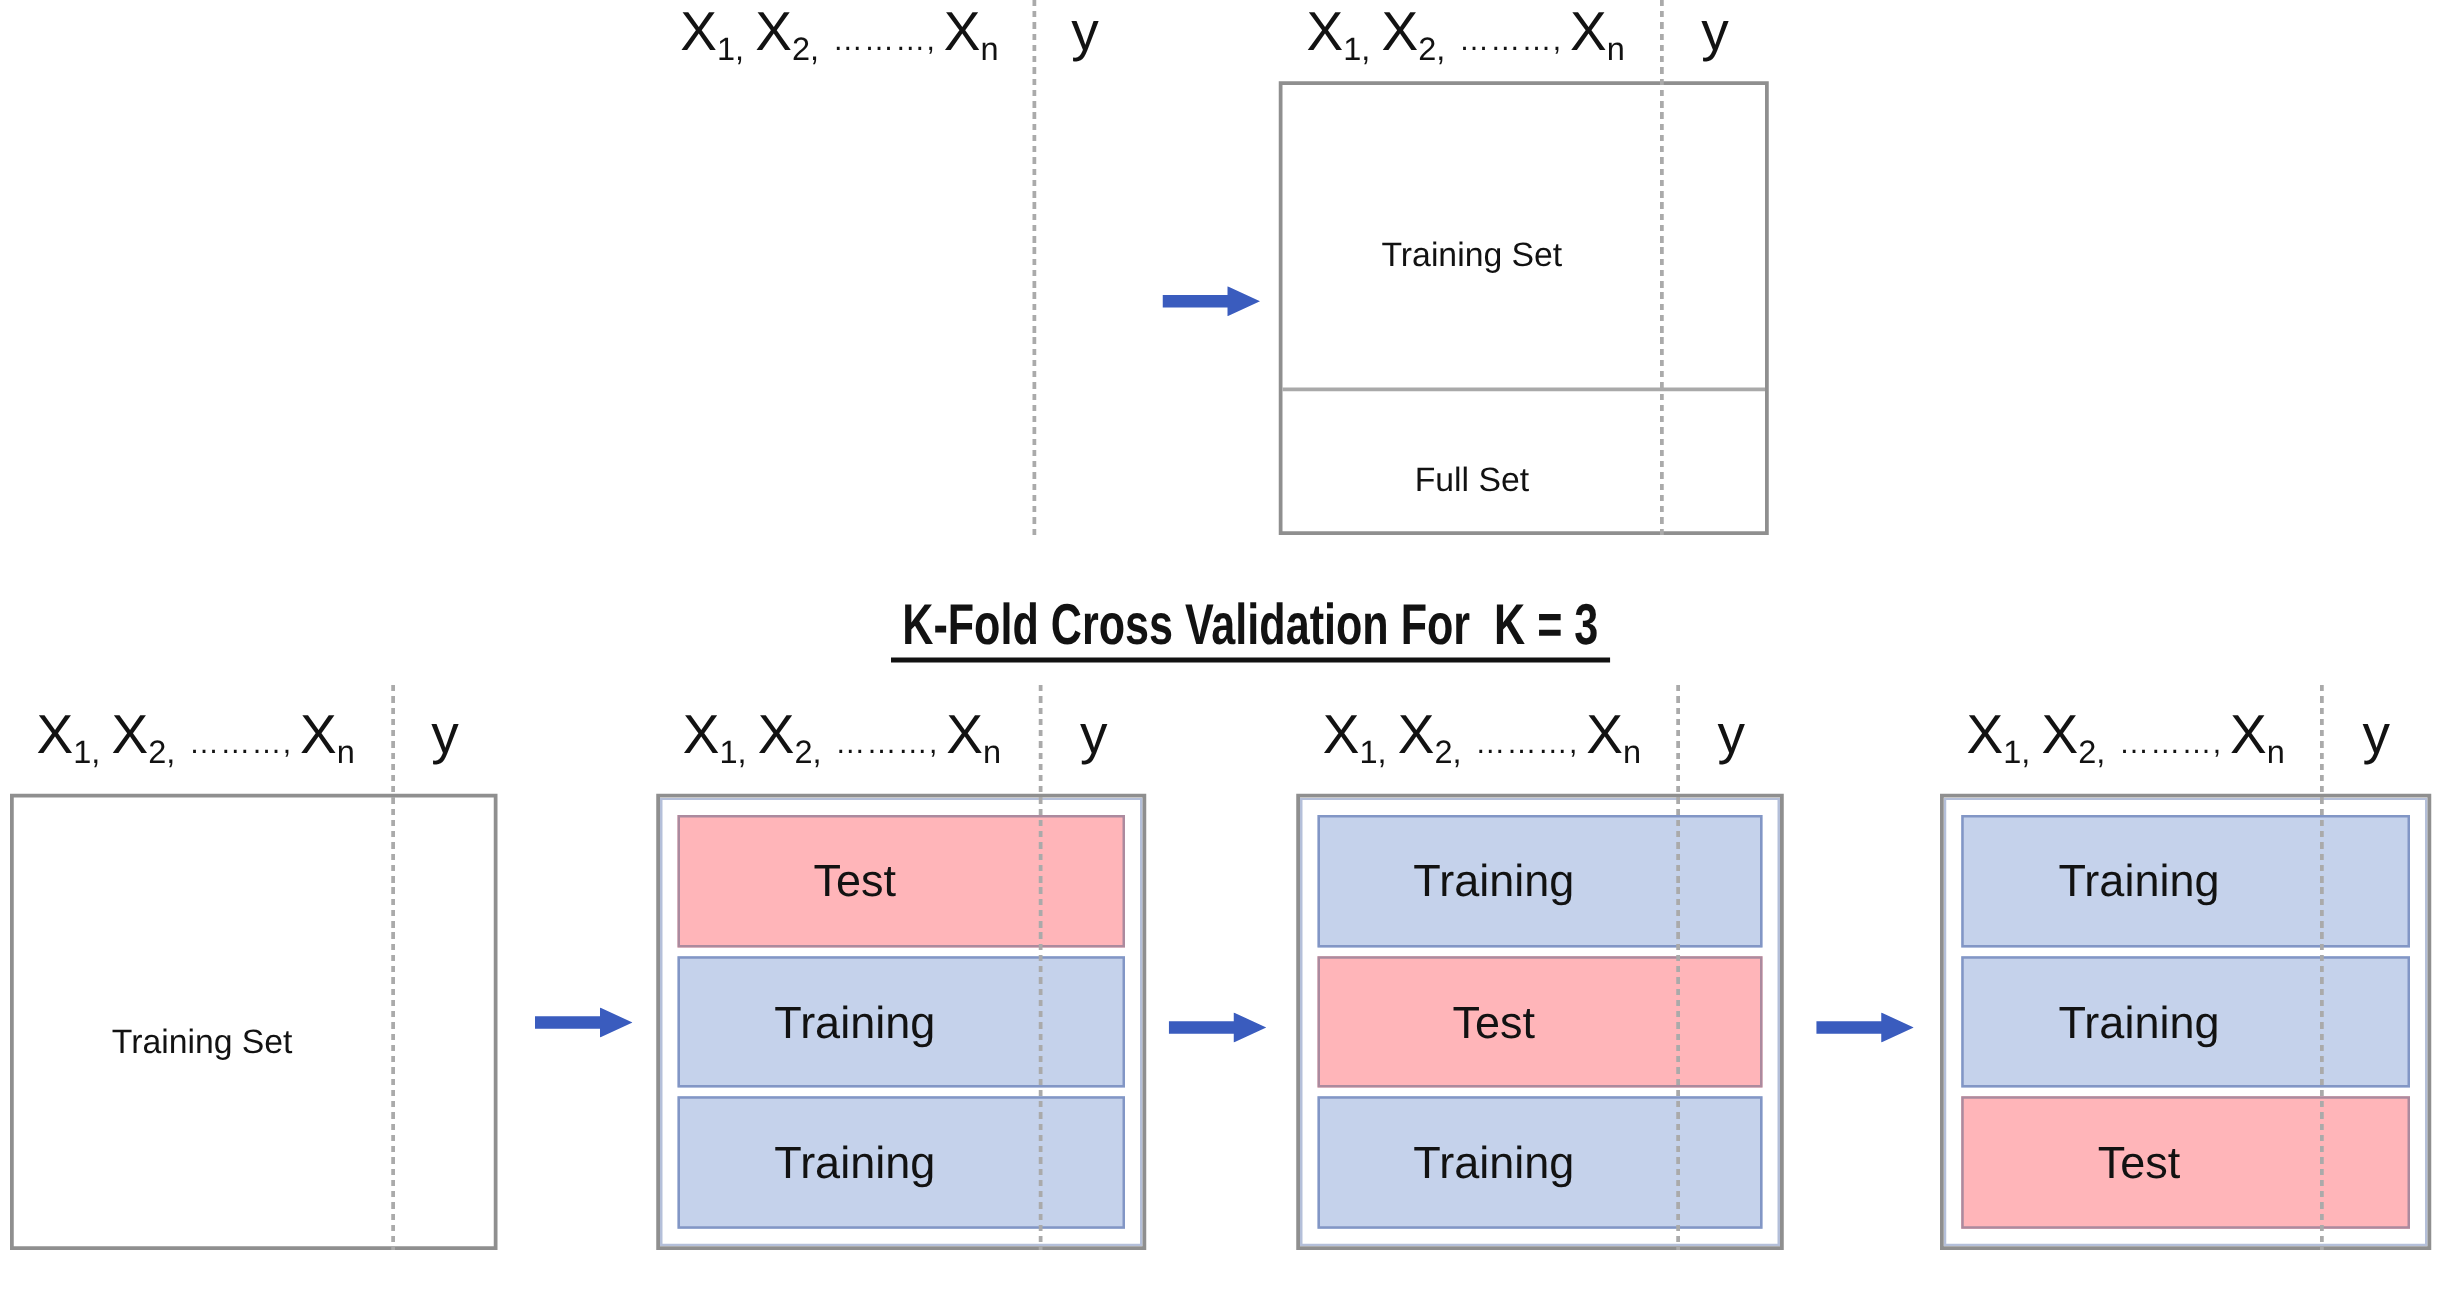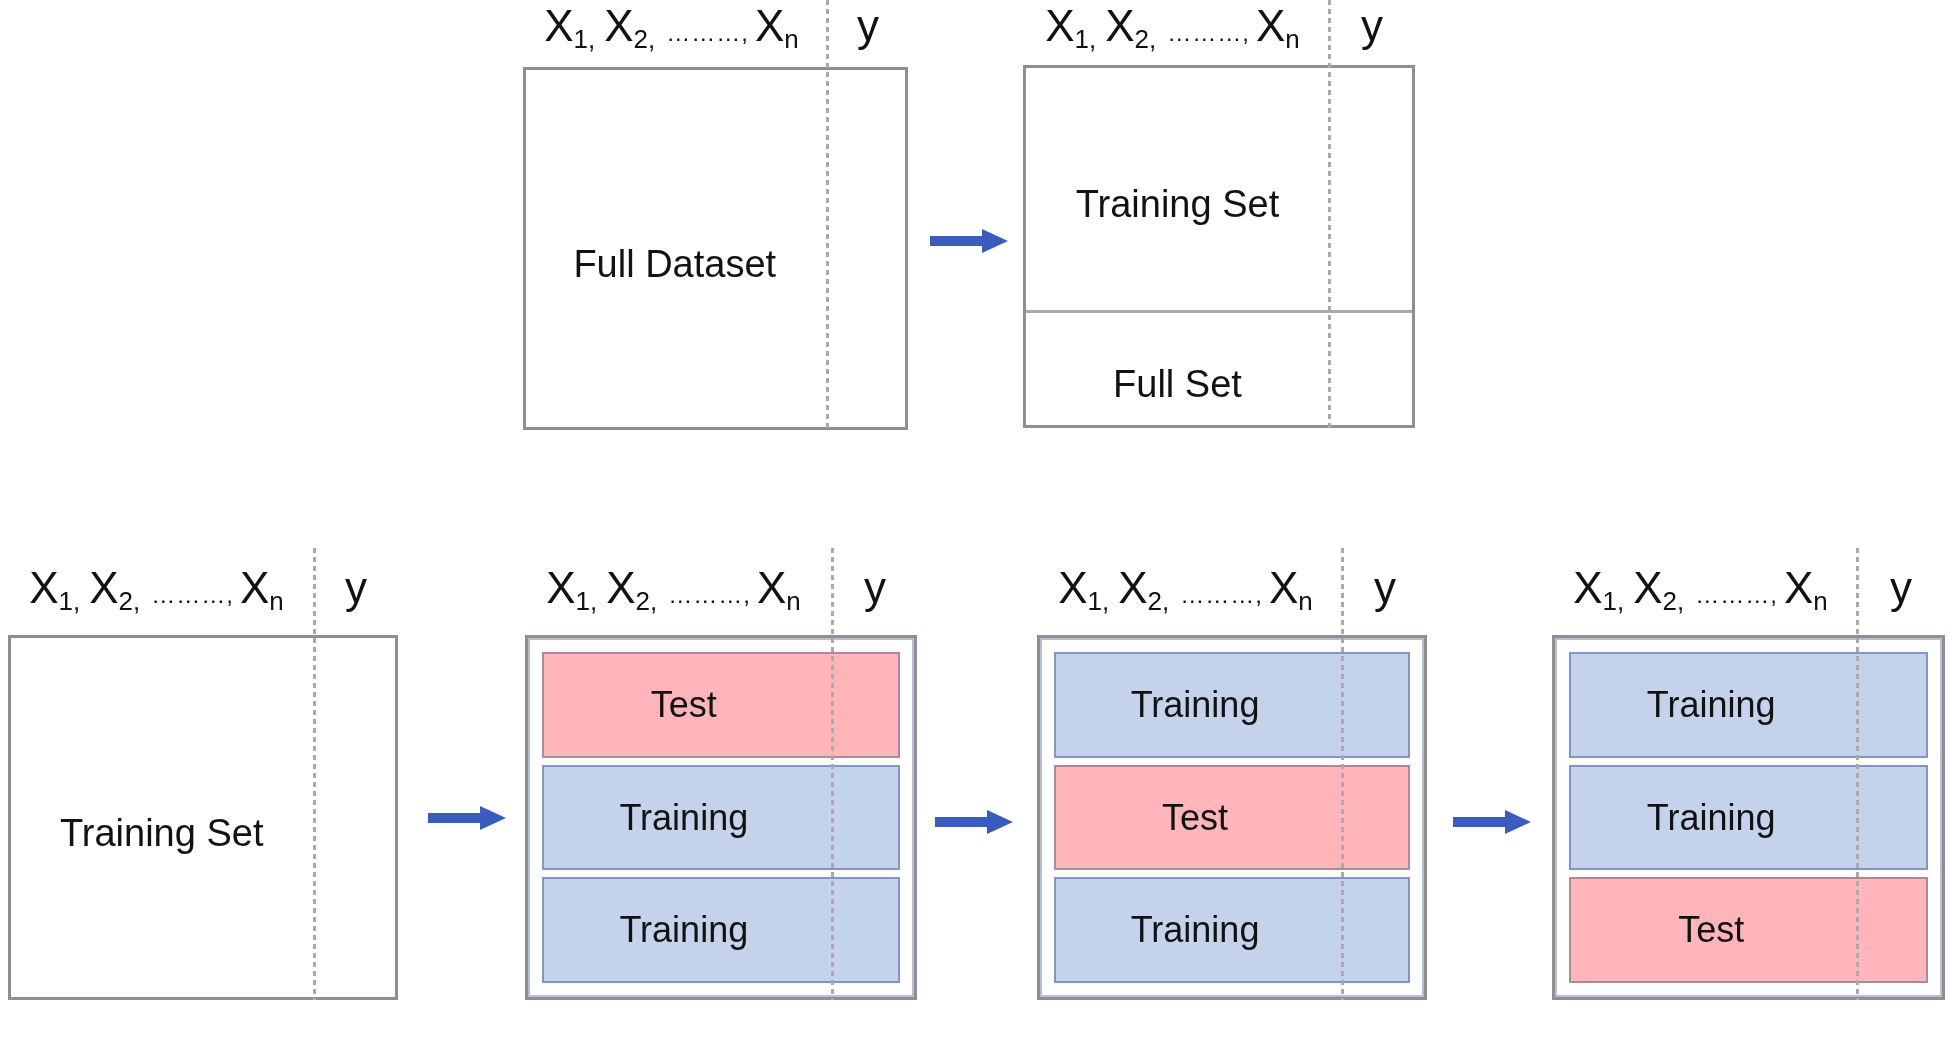--- a/index.html
+++ b/index.html
@@ -16,21 +16,21 @@
   .xhdr { display:flex; align-items:flex-start; justify-content:center; height:62px; white-space:nowrap; }
   .xh-main { display:inline-block; font-size:44px; line-height:56px; }
   .xh-sub  { display:inline-block; font-size:26px; line-height:56px; transform:translateY(13px); margin-right:9px; }
   .xh-dots { display:inline-block; font-size:24px; line-height:56px; transform:translateY(7px); margin:0 6px 0 2px; letter-spacing:1px; }
   .yhdr { font-size:44px; line-height:56px; text-align:center; width:60px; }
 
   
   .databox { background:#fff; border:3px solid var(--box-border-gray); }
   .label-region { position:absolute; left:0; top:0; bottom:0; width:78.5%;
                   display:flex; align-items:center; justify-content:center; }
-  .box-label { font-size:38px;margin-top:31px; }
+  .box-label { font-size:27px;margin-top:31px; }
 
   
   .split-top { position:absolute; left:0; top:0; right:0; height:242px; }
   .split-bottom { position:absolute; left:0; top:245px; right:0; bottom:0; }
   .split-divider { position:absolute; left:0; right:0; top:242px; height:3px; background:var(--divider-gray); }
 
   
   .fold-box { background:#fff; border:3px solid var(--box-border-gray);
               box-shadow: inset 0 0 0 2px #b4bfd9;
               padding:14px; display:flex; flex-direction:column; gap:7px; }
@@ -63,25 +63,20 @@
     <span class="xh-main">X</span>
       <span class="xh-sub">1,</span>
       <span class="xh-main">X</span>
       <span class="xh-sub">2,</span>
       <span class="xh-dots">………,</span>
       <span class="xh-main">X</span>
       <span class="xh-sub">n</span>
   </div>
   <div class="abs yhdr" style="left:838px; top:-2px;">y</div>
 
-  <div class="abs databox" style="left:523px; top:67px; width:385px; height:363px;">
-    <div class="label-region">
-      <span class="box-label">Full Dataset</span>
-    </div>
-  </div>
   <div class="abs dotted-line" style="left:826px; top:0; height:430px;"></div>
 
   <span class="abs arrow" style="left:930px; top:229px;">
     <svg width="78" height="24" viewBox="0 0 78 24">
         <polygon points="0,7 52,7 52,0 78,12 52,24 52,17 0,17" fill="currentColor"></polygon>
       </svg>
   </span>
 
   <div class="abs xhdr" style="left:1024px; top:-2px; width:306px;">
     <span class="xh-main">X</span>
@@ -102,20 +97,23 @@
     </div>
     <div class="split-divider"></div>
     <div class="split-bottom">
       <div class="label-region">
         <span class="box-label">Full Set</span>
       </div>
     </div>
   </div>
   <div class="abs dotted-line" style="left:1328px; top:0; height:428px;"></div>
 
+  <div class="abs title-wrap">
+    <span class="title-text">K-Fold Cross Validation For  K = 3</span>
+  </div>
 
   <div class="abs xhdr" style="left:8px; top:560px; width:306px;">
     <span class="xh-main">X</span>
       <span class="xh-sub">1,</span>
       <span class="xh-main">X</span>
       <span class="xh-sub">2,</span>
       <span class="xh-dots">………,</span>
       <span class="xh-main">X</span>
       <span class="xh-sub">n</span>
   </div>

